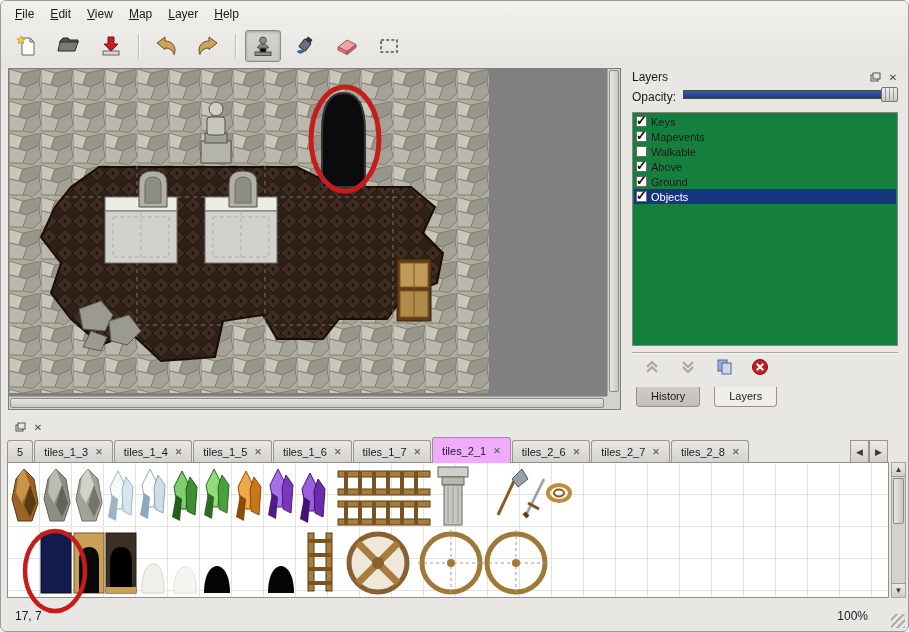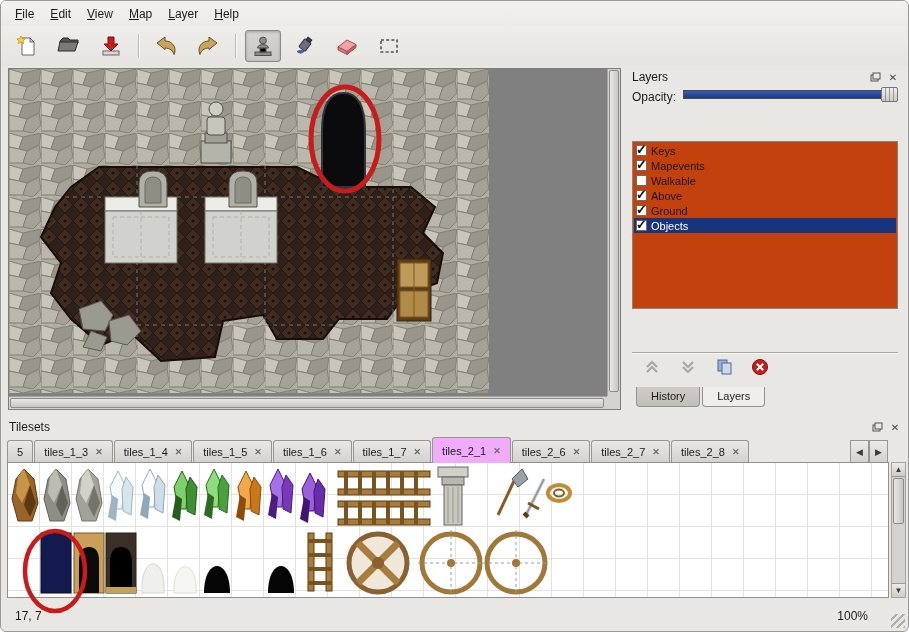--- a/index.html
+++ b/index.html
@@ -32,30 +32,30 @@
   .panel-titlebar{position:absolute;left:4px;right:4px;top:0;height:18px;display:flex;align-items:center;}
   .panel-title{flex:1;font-size:12px;}
   .panel-btn{width:14px;height:14px;display:flex;align-items:center;justify-content:center;color:#444;font-size:10px;margin-left:4px;}
   
   .layers-panel{position:absolute;left:627px;top:67px;width:276px;height:343px;}
   .opacity-row{position:absolute;left:4px;right:6px;top:22px;height:16px;display:flex;align-items:flex-start;gap:7px;}
   .slider{flex:1;position:relative;height:9px;}
   .slider-track{position:absolute;left:0;right:0;top:0;bottom:0;background:linear-gradient(#3a5ab0,#1c3a84);border:1px solid #4a4a4a;}
   .slider-handle{position:absolute;right:0;top:-3px;width:17px;height:15px;border:1px solid #76746f;border-radius:2px;
     background:repeating-linear-gradient(90deg, rgba(130,128,122,0) 0 3px, #9a9890 3px 4px),linear-gradient(#f1efeb,#ccc9c4);}
-  .layer-list{position:absolute;left:4px;right:6px;top:44px;height:168px;background:#c2410c;border:1px solid #86847f;padding:1px;overflow:hidden;margin-top:29px;}
+  .layer-list{position:absolute;left:4px;right:6px;top:44px;height:234px;background:#15803d;border:1px solid #86847f;padding:1px;overflow:hidden;}
   .layer-row{height:15px;display:flex;align-items:center;padding-left:2px;font-size:11px;}
   .layer-row.selected{background:#17347f;color:#fff;}
   .checkbox{width:11px;height:11px;border:1px solid #6e6c68;background:#fff;position:relative;flex:0 0 auto;}
   .checkbox.checked::after{content:"✓";position:absolute;left:-1px;top:-4px;font-size:13px;font-weight:bold;color:#101010;}
   .layer-label{margin-left:4px;white-space:nowrap;}
   .layer-actions{position:absolute;left:4px;right:6px;top:284px;height:28px;display:flex;align-items:center;gap:16px;
     padding-left:10px;border-top:1px solid #aaa8a4;box-shadow:0 1px 0 #f8f6f2 inset;}
   .act-btn{width:20px;height:20px;display:flex;align-items:center;justify-content:center;}
-  .panel-tabs{position:absolute;left:8px;bottom:0;height:24px;display:flex;gap:2px;align-items:flex-start;}
+  .panel-tabs{position:absolute;left:8px;bottom:0;height:24px;display:flex;gap:14px;align-items:flex-start;}
   .ptab{padding:3px 14px 4px;font-size:11px;border:1px solid #95918a;border-top:none;border-radius:0 0 4px 4px;
     background:linear-gradient(#cfccc7,#c2bfba);}
   .ptab.active{background:#f0eeea;}
   
   .tilesets-panel{position:absolute;left:4px;top:417px;width:901px;height:182px;}
   .ts-tabbar{position:absolute;left:2px;top:18px;right:46px;height:27px;display:flex;align-items:flex-end;overflow:hidden;}
   .ts-tab{height:23px;display:flex;align-items:center;gap:7px;padding:0 9px;margin-right:1px;font-size:11px;white-space:nowrap;
     background:linear-gradient(#eae8e4,#d3d1cd);border:1px solid #999690;border-bottom:none;border-radius:3px 3px 0 0;position:relative;}
   .ts-tab.active{background:#f0abfc;height:27px;z-index:2;margin-bottom:-1px;}
   .tab-close{color:#6d6b67;font-size:9px;font-weight:bold;}
@@ -297,21 +297,20 @@
       </span>
     </div>
     <div class="panel-tabs">
       <span class="ptab">History</span>
       <span class="ptab active">Layers</span>
     </div>
   </div>
 
   <div class="tilesets-panel">
     <div class="panel-titlebar">
-      <span class="panel-title">Tilesets</span>
       <span class="panel-btn">
         <svg width="11" height="11" viewBox="0 0 11 11">
             <rect x="1" y="3" width="7" height="6" fill="none" stroke="#55534f"></rect>
             <rect x="3" y="1" width="7" height="6" fill="#e9e7e3" stroke="#55534f"></rect>
           </svg>
       </span>
       <span class="panel-btn">✕</span>
     </div>
     <div class="ts-tabbar">
         <div class="ts-tab">

